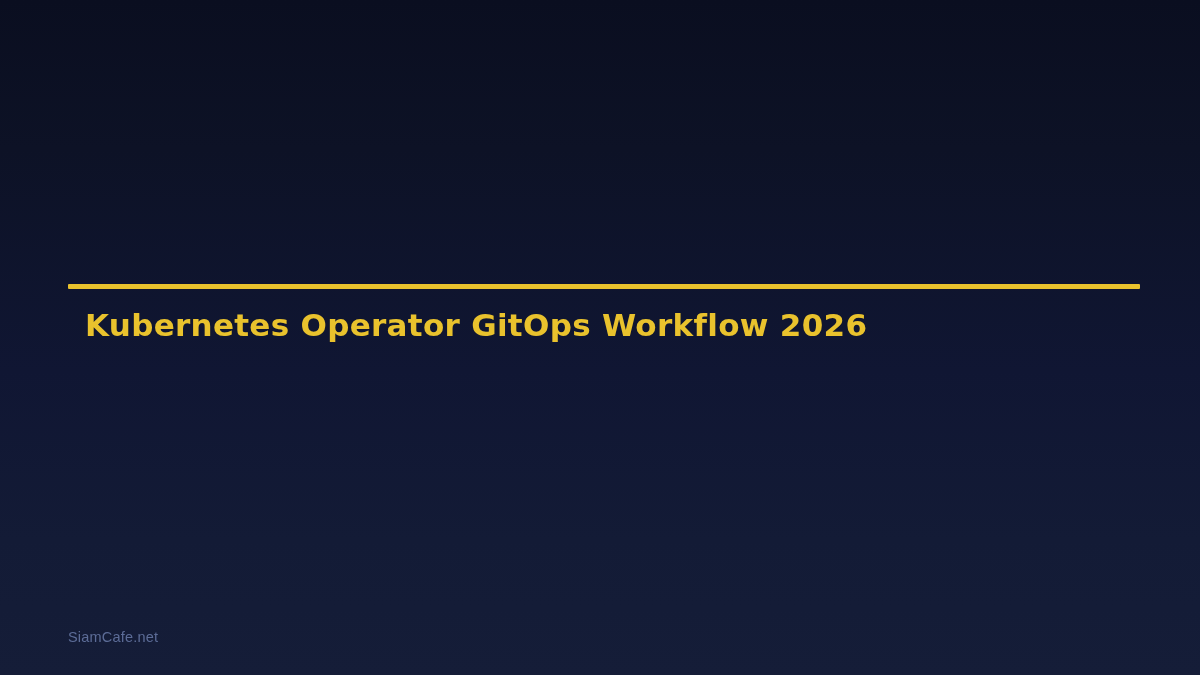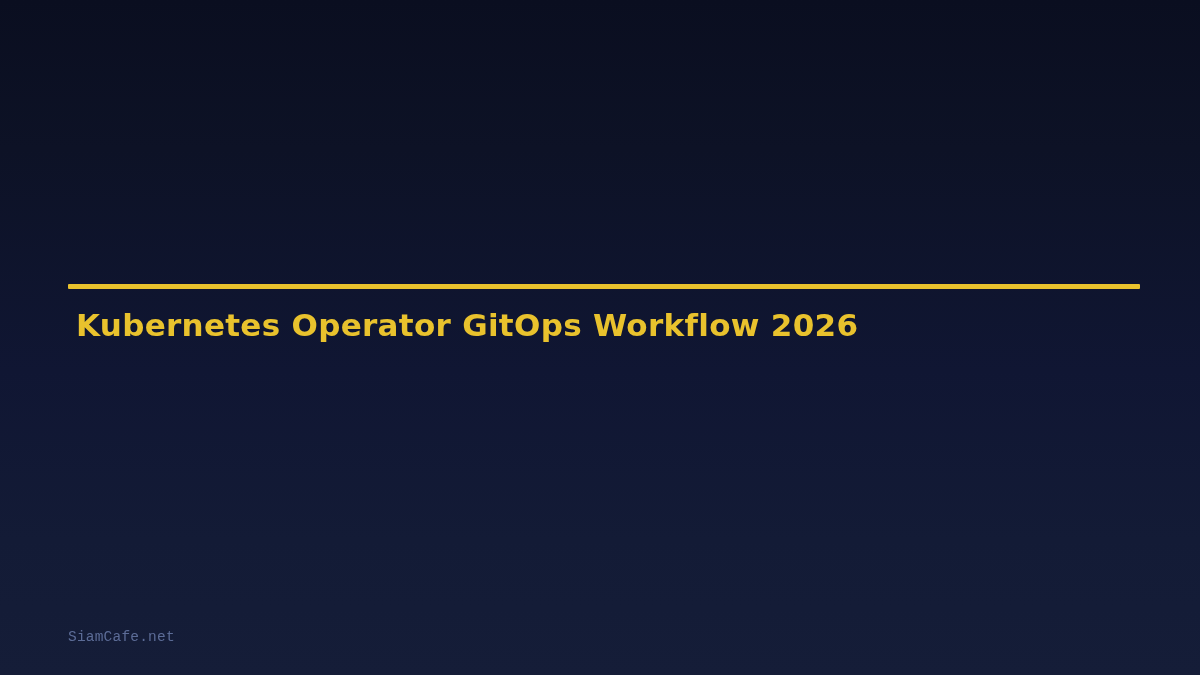--- a/index.html
+++ b/index.html
@@ -33,38 +33,38 @@
   }
 
   #accent-bar {
     width: 1072px;
     height: 5px;
     background: #e9c22d;
     border-radius: 1px;
   }
 
   #slide-title {
-    margin: 8px;
+    margin: 17px;
     padding: 0;
     margin-top: 18px;
     font-family: "DejaVu Sans", "Liberation Sans", sans-serif;
     font-size: 31px;
     font-weight: bold;
     line-height: 1.18;
     letter-spacing: 0.3px;
     color: #e9c22d;
     white-space: nowrap;
   }
 
   
   #footer {
     position: absolute;
     left: 68px;
     top: 629px;
-    font-family: Liberation Mono, monospace;
+    font-family: Liberation Sans, sans-serif;
     font-size: 14.5px;
     font-weight: normal;
     letter-spacing: 0.2px;
     color: #5c6c97;
   }
 </style>
 </head>
 <body>
 
 <div id="slide">

